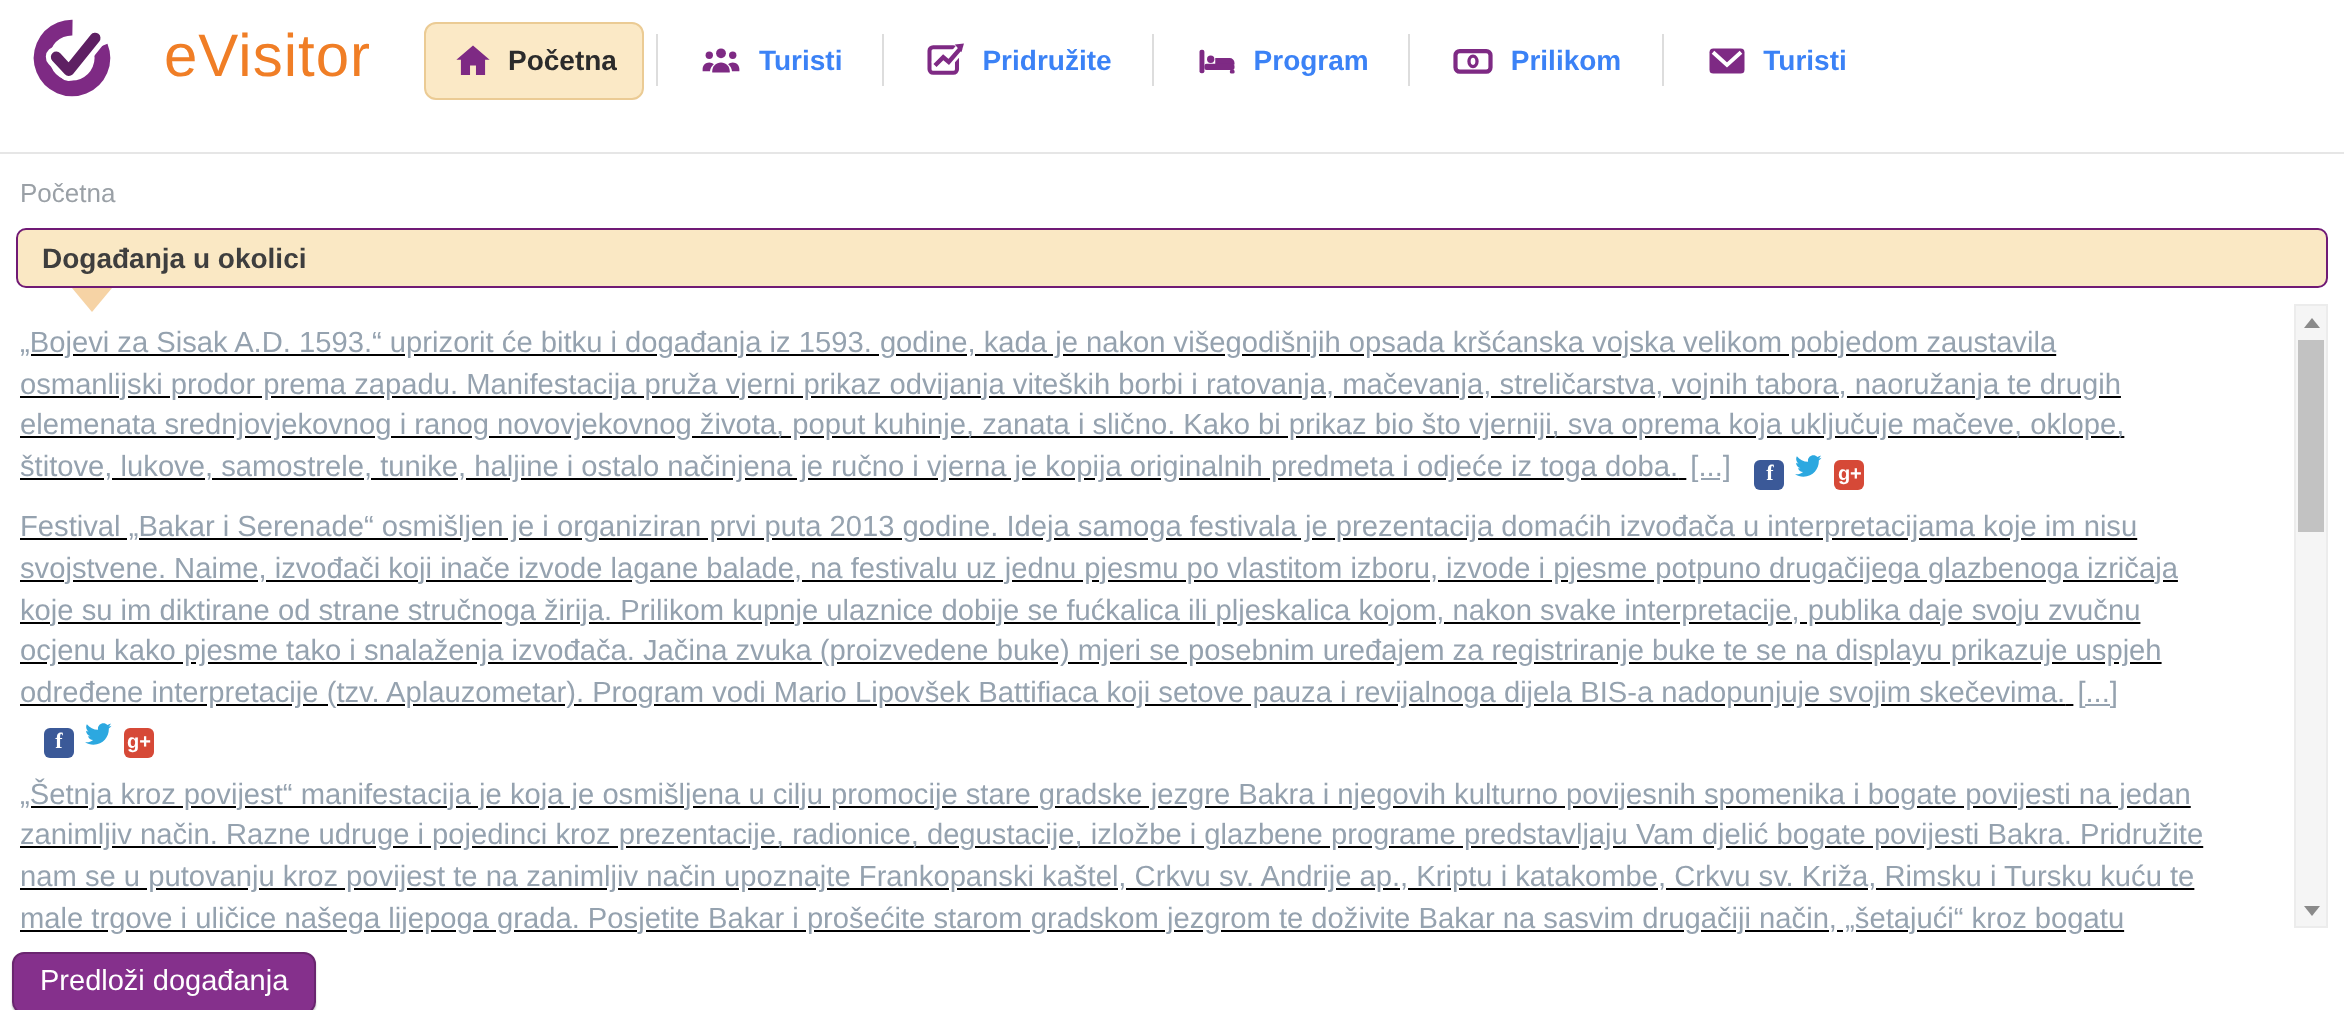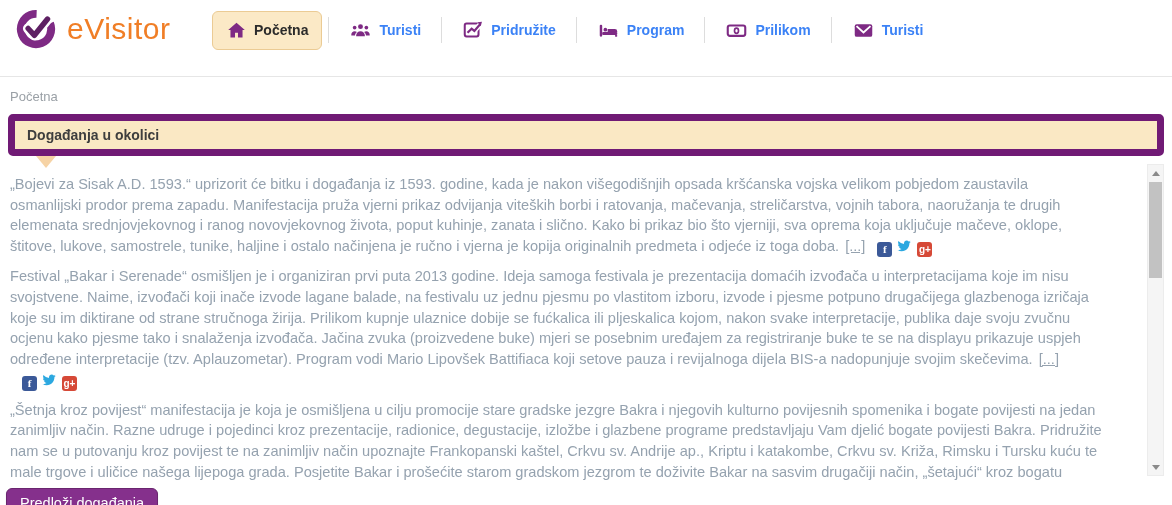--- a/index.html
+++ b/index.html
@@ -7,47 +7,47 @@
   body {
     width:1172px; height:505px; overflow:hidden;
     font-family:"Liberation Sans", sans-serif;
     -webkit-font-smoothing:antialiased;
   }
   
   .app-header {
     height:77px; border-bottom:1px solid #e6e6e6;
     display:flex; align-items:flex-start; padding:7px 0 0 14px;
   }
-  .logo { display:flex; align-items:center; gap:9px; cursor:pointer; width:182px; }
+  .logo { display:flex; align-items:center; gap:24px; cursor:pointer; width:182px; }
   .logo svg { display:block; }
   .logo-text { font-size:30px; color:#F07E26; letter-spacing:.5px; }
   .main-nav { display:flex; align-items:center; margin-left:16px; margin-top:3px; }
   .nav-item {
     display:flex; align-items:center; gap:7px; cursor:pointer;
     padding:8px 13px; border:1px solid transparent; border-radius:6px;
     font-size:14px; font-weight:bold; color:#3b82f6;
   }
   .nav-item.active { background:#FBE9C6; border-color:#EBCB94; color:#2b2b2b; }
   .nav-item svg { display:block; }
   .nav-sep { width:1px; height:26px; background:#ddd; margin:0 6px; }
   
   .breadcrumb { padding:12px 0 0 10px; font-size:13px; color:#9aa0a6; }
   
   .panel-header {
-    margin:10px 8px 0 8px; background:#FAE8C4; border:7px solid #701a75;
+    margin:10px 8px 0 8px; background:#FAE8C4; border:1px solid #701a75;
     border-radius:5px; padding:6px 12px; font-size:14px; font-weight:bold; color:#3e3e3e;
   }
   .panel-arrow {
     width:0; height:0; margin-left:36px;
     border-left:10px solid transparent; border-right:10px solid transparent;
     border-top:12px solid #F6D3A5;
   }
   
   .content { position:relative; margin:-6px 8px 0 2px; height:318px; overflow:hidden; }
-  .events { padding:12px 61px 0 8px; }
+  .events { padding:12px 61px 0 8px;text-decoration:underline; }
   .event { font-size:14.6px; line-height:1.42; color:#95A2AF; margin-bottom:9px; }
   .more-link { color:#95A2AF; text-decoration:underline; cursor:pointer; margin-left:2px; }
   .social { white-space:nowrap; margin-left:8px; }
   .si {
     display:inline-block; width:15px; height:15px; border-radius:3px;
     vertical-align:-2px; margin-left:4px; text-align:center;
     font-size:11px; line-height:15px; font-weight:bold; color:#fff; cursor:pointer;
   }
   .si.fb { background:#3B5998; font-family:"Liberation Serif", serif; }
   .si.fb::before { content:"f"; }

